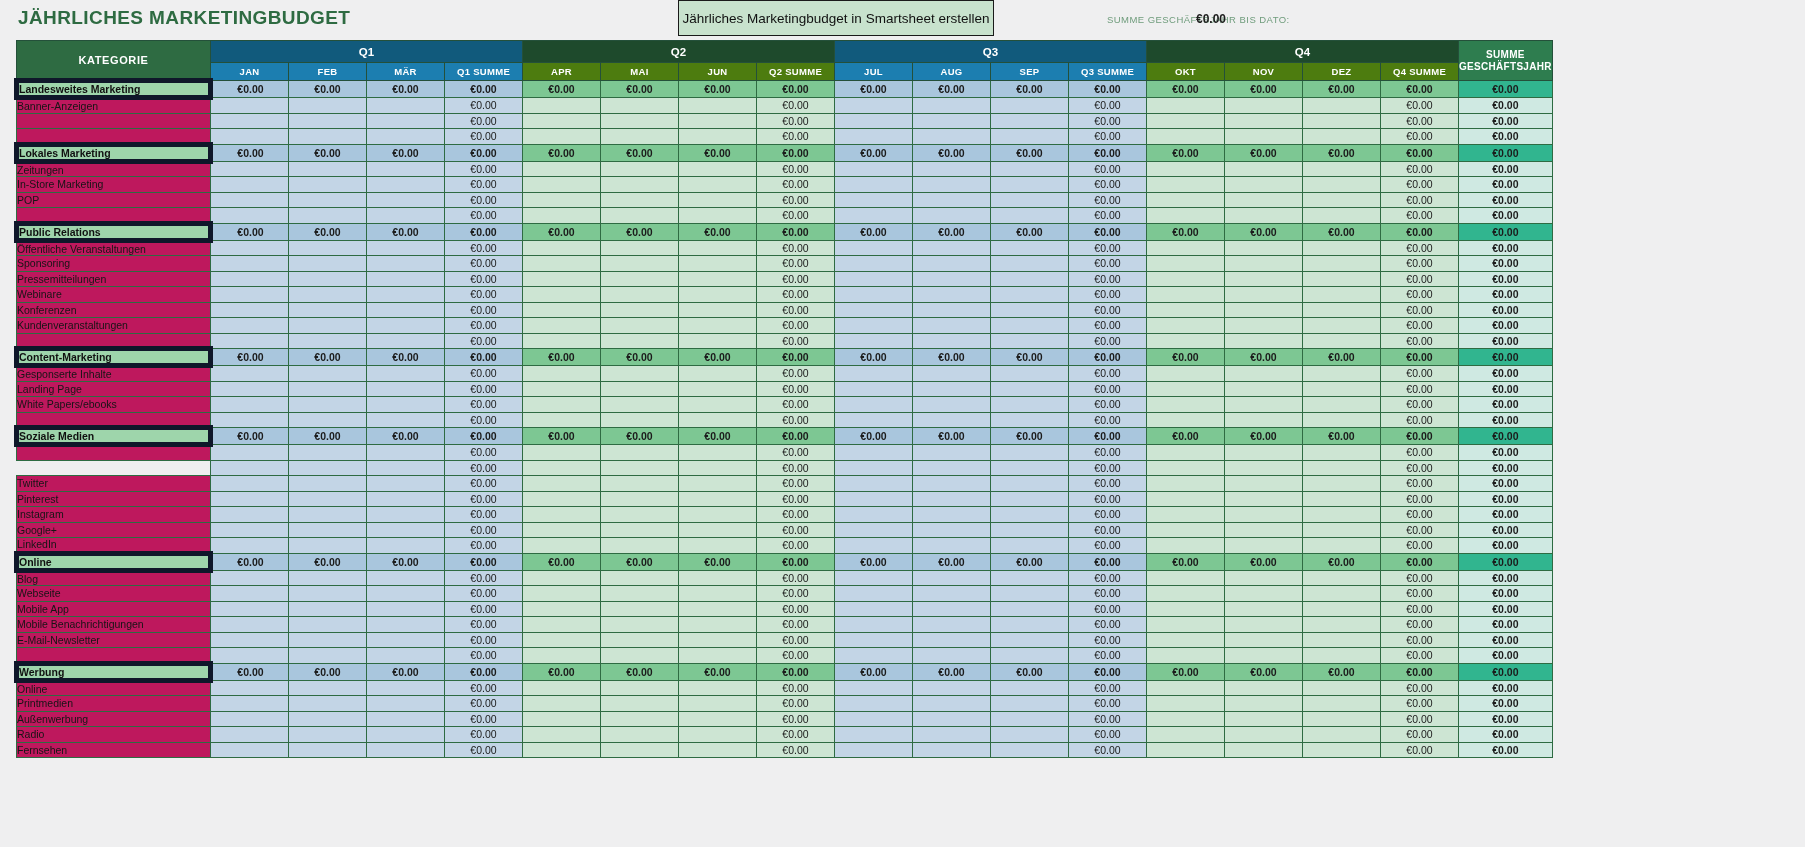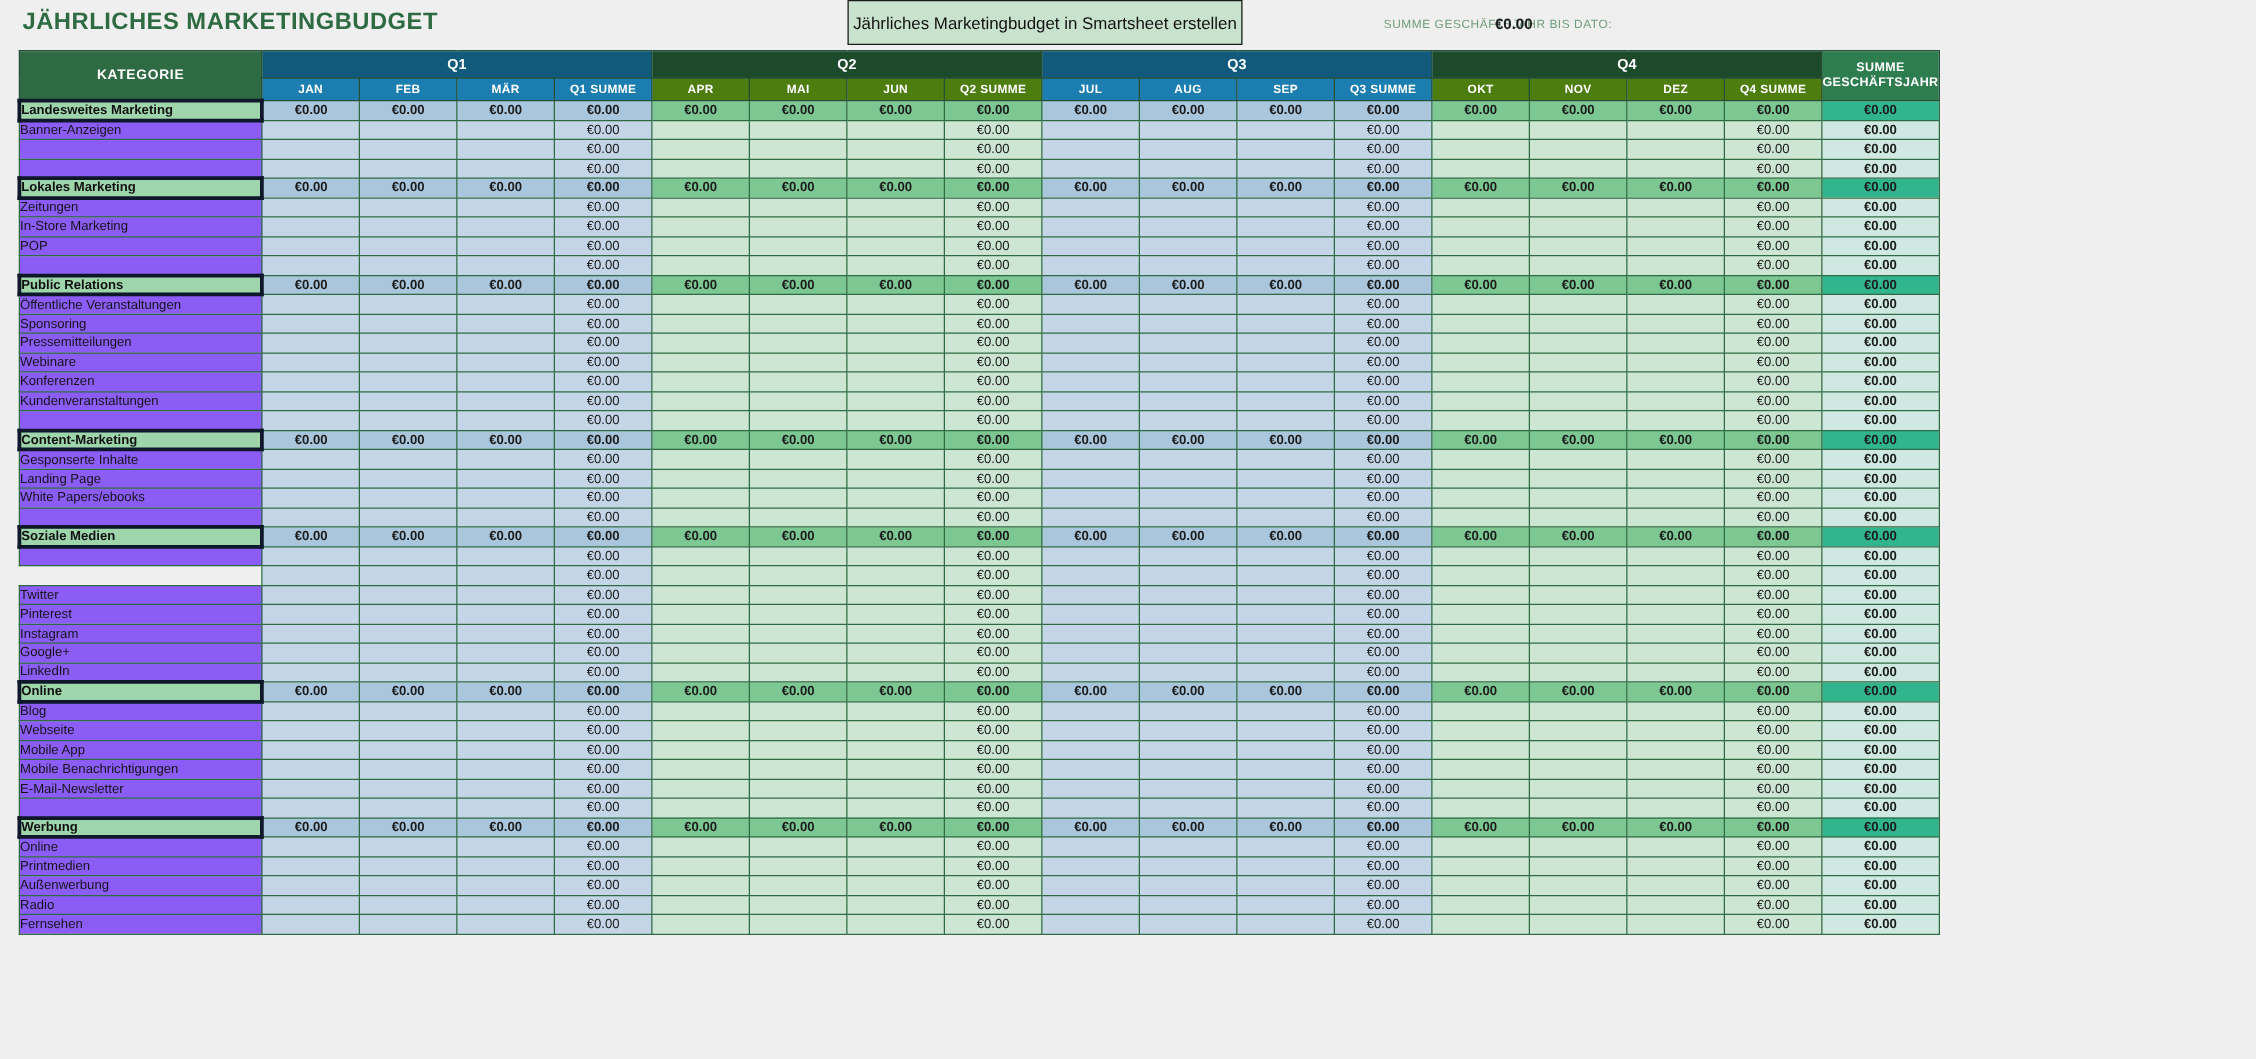--- a/index.html
+++ b/index.html
@@ -80,28 +80,28 @@
 
   
   tr.row    { height:15.5px; }
   tr.cat-row{ height:15.5px; }
 
   td.cell { border:1px solid #2e6b42; height:15.5px; }
 
   
   .cat-name {
     background:#9ed5ab; font-weight:bold; font-size:10.5px;
-    padding-left:4px; color:#101010; border:3px solid #0f172a;
+    padding-left:4px; color:#101010; border:5px solid #0f172a;
   }
   .cat-blue  { background:#a9c6dd; text-align:center; font-weight:bold; }
   .cat-green { background:#7dc793; text-align:center; font-weight:bold; }
   .cat-year  { background:#31b58f; text-align:center; font-weight:bold; }
 
   
-  .sub-name  { background:#8b5cf6; padding-left:4px; font-size:10.5px; color:#151515; }
+  .sub-name  { background:#be185d; padding-left:4px; font-size:10.5px; color:#151515; }
   .sub-blue  { background:#c3d5e6; text-align:center; }
   .sub-green { background:#cde5d3; text-align:center; }
   .sub-year  { background:#cfe9e2; text-align:center; font-weight:bold; }
   .noborder { border:none !important; background:#efeff0 !important; }
 </style>
 </head>
 <body>
 
 <div id="page">
 

